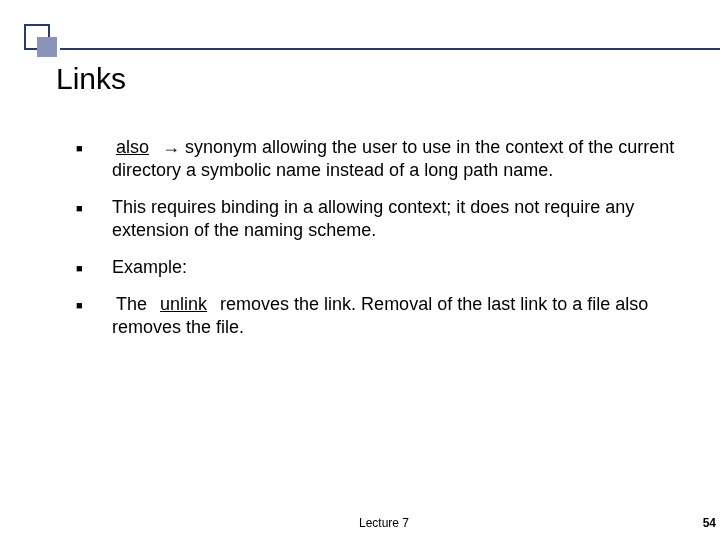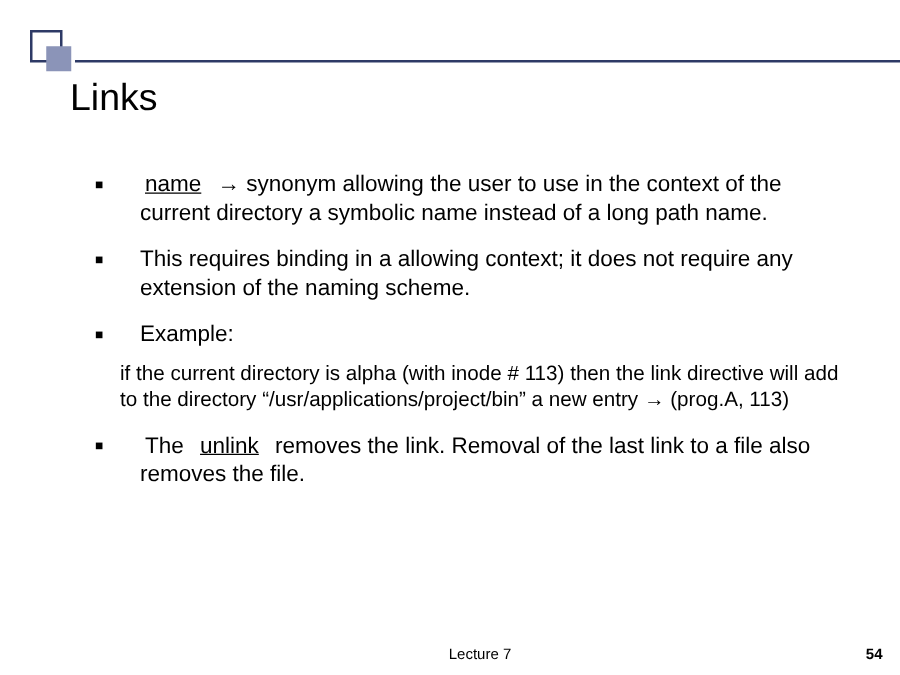--- a/index.html
+++ b/index.html
@@ -11,56 +11,55 @@
   .deco .rule { position: absolute; top: 24px; left: 36px; width: 684px; height: 2px; background: #2e3a66; }
   .title { position: absolute; top: 46px; left: 40px; font-size: 30px; font-weight: 400; }
   .body { position: absolute; top: 112px; left: 52px; width: 620px; font-size: 18px; line-height: 1.28; }
   .row { display: flex; margin-bottom: 6px; }
   .bullet { flex: 0 0 28px; font-size: 11px; padding-top: 5px; }
   .txt { flex: 1; }
   .u { text-decoration: underline; }
   .indent { margin-left: 28px; margin-bottom: 6px; }
   .sub { margin-left: 28px; font-size: 16.5px; margin-top: 4px; margin-bottom: 10px; }
   .footer-center { position: absolute; bottom: 18px; left: 0; width: 720px; text-align: center; font-size: 12px; padding-left: 16px; }
-  .footer-right { position: absolute; bottom: 18px; right: 22px; font-size: 12px; font-weight: 700; }
+  .footer-right { position: absolute; bottom: 18px; right: 12px; font-size: 12px; font-weight: 700; }
 </style>
 </head>
 <body>
 
 <div class="slide">
 
   <div class="deco">
     <div class="sq-outline"></div>
     <div class="sq-fill"></div>
     <div class="rule"></div>
   </div>
 
   <div class="title">Links</div>
 
   <div class="body">
 
     <div class="row">
       <div class="bullet">■</div>
       <div class="txt">
-        <span class="u">name</span><span> → synonym allowing the user to use in the context of the current directory a symbolic name instead of a long path name.</span>
+        <span class="u">also</span><span> → synonym allowing the user to use in the context of the current directory a symbolic name instead of a long path name.</span>
       </div>
     </div>
 
     <div class="row">
       <div class="bullet">■</div>
       <div class="txt">This requires binding in a allowing context; it does not require any extension of the naming scheme.</div>
     </div>
 
     <div class="row">
       <div class="bullet">■</div>
       <div class="txt">Example:</div>
     </div>
 
 
-    <div class="sub">if the current directory is alpha (with inode # 113) then the link directive will add to the directory “/usr/applications/project/bin” a new entry → (prog.A, 113)</div>
 
     <div class="row">
       <div class="bullet">■</div>
       <div class="txt">
         <span>The </span><span class="u">unlink</span><span> removes the link. Removal of the last link to a file also removes the file.</span>
       </div>
     </div>
 
   </div>
 

